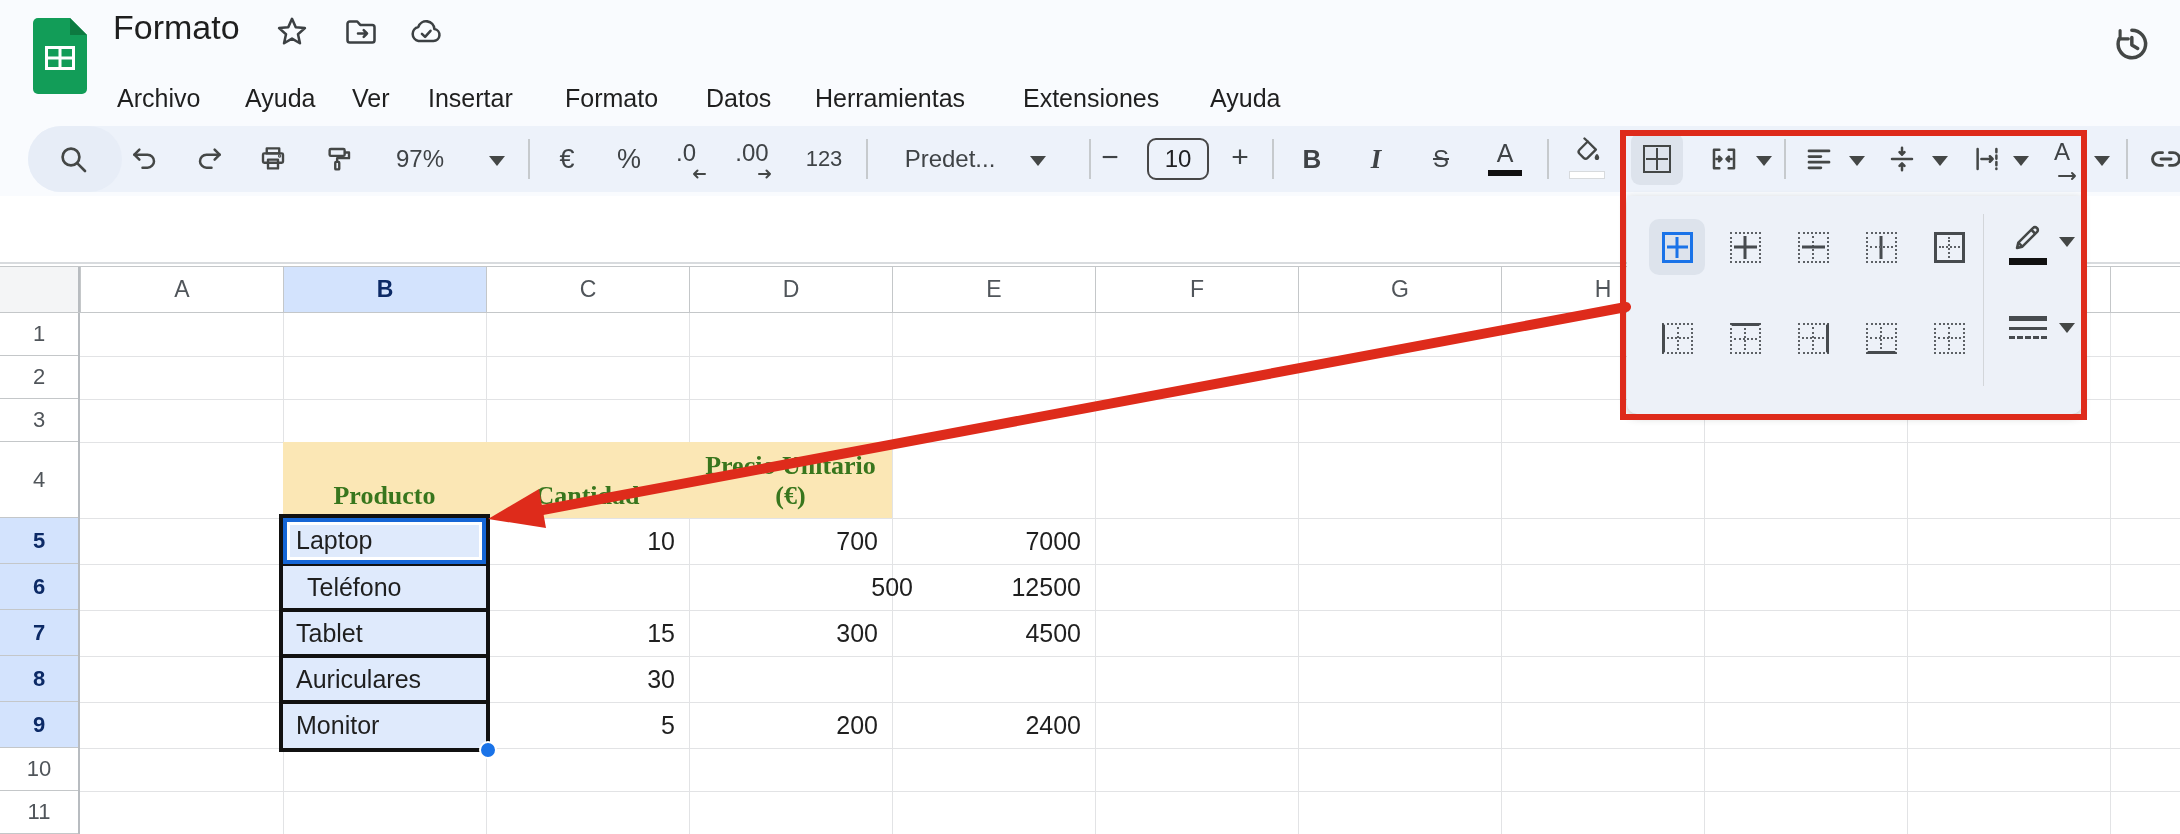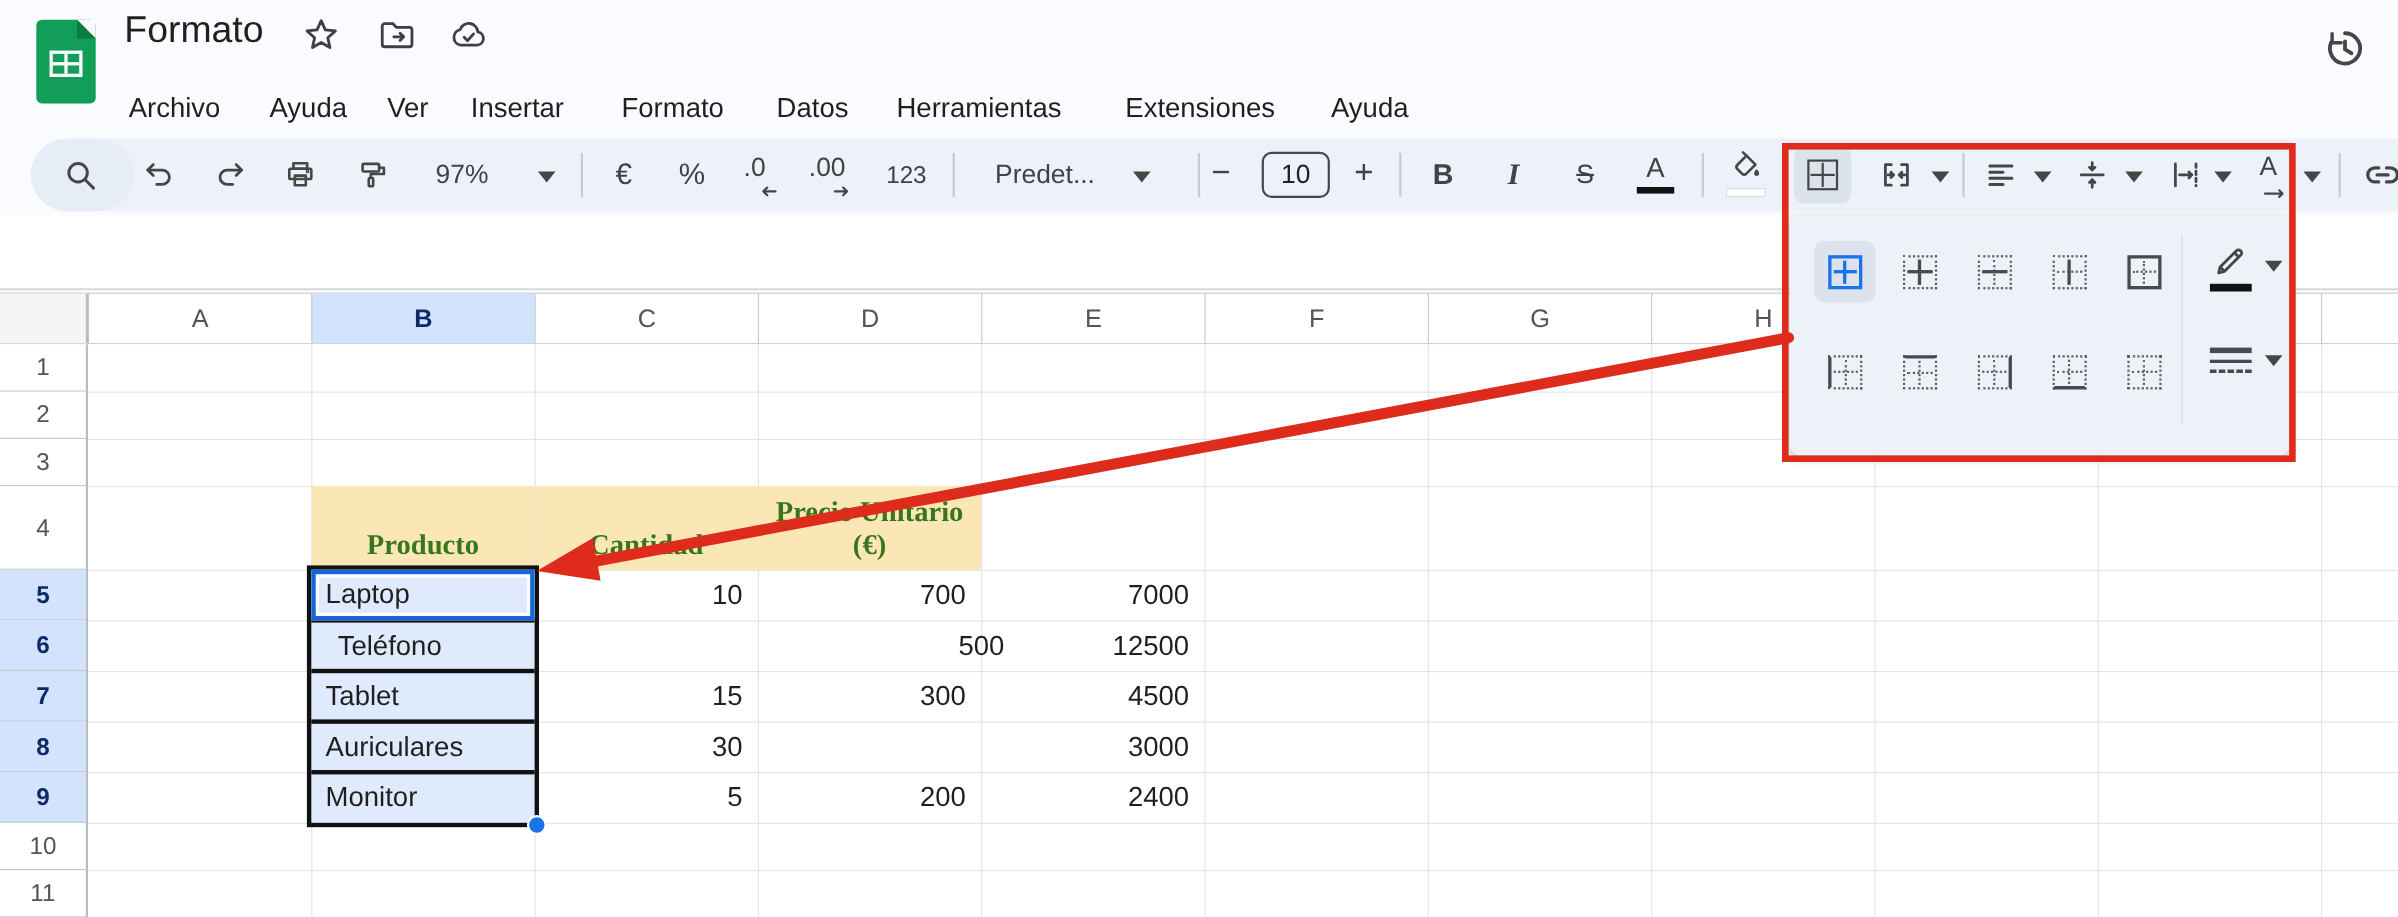--- a/index.html
+++ b/index.html
@@ -349,21 +349,20 @@
     <div class="num" style="left:644px;top:251px;">500</div>
     <div class="num" style="left:812px;top:251px;">12500</div>
 
     <div class="bcell" style="left:203px;top:297px;">Tablet</div>
     <div class="num" style="left:406px;top:297px;">15</div>
     <div class="num" style="left:609px;top:297px;">300</div>
     <div class="num" style="left:812px;top:297px;">4500</div>
 
     <div class="bcell" style="left:203px;top:343px;">Auriculares</div>
     <div class="num" style="left:406px;top:343px;">30</div>
-    <div class="num" style="left:812px;top:343px;">3000</div>
 
     <div class="bcell" style="left:203px;top:389px;">Monitor</div>
     <div class="num" style="left:406px;top:389px;">5</div>
     <div class="num" style="left:609px;top:389px;">200</div>
     <div class="num" style="left:812px;top:389px;">2400</div>
 
     <div id="sel-frame"></div>
     <div class="sel-line" style="top:249px;"></div>
     <div class="sel-line" style="top:295px;"></div>
     <div class="sel-line" style="top:341px;"></div>

